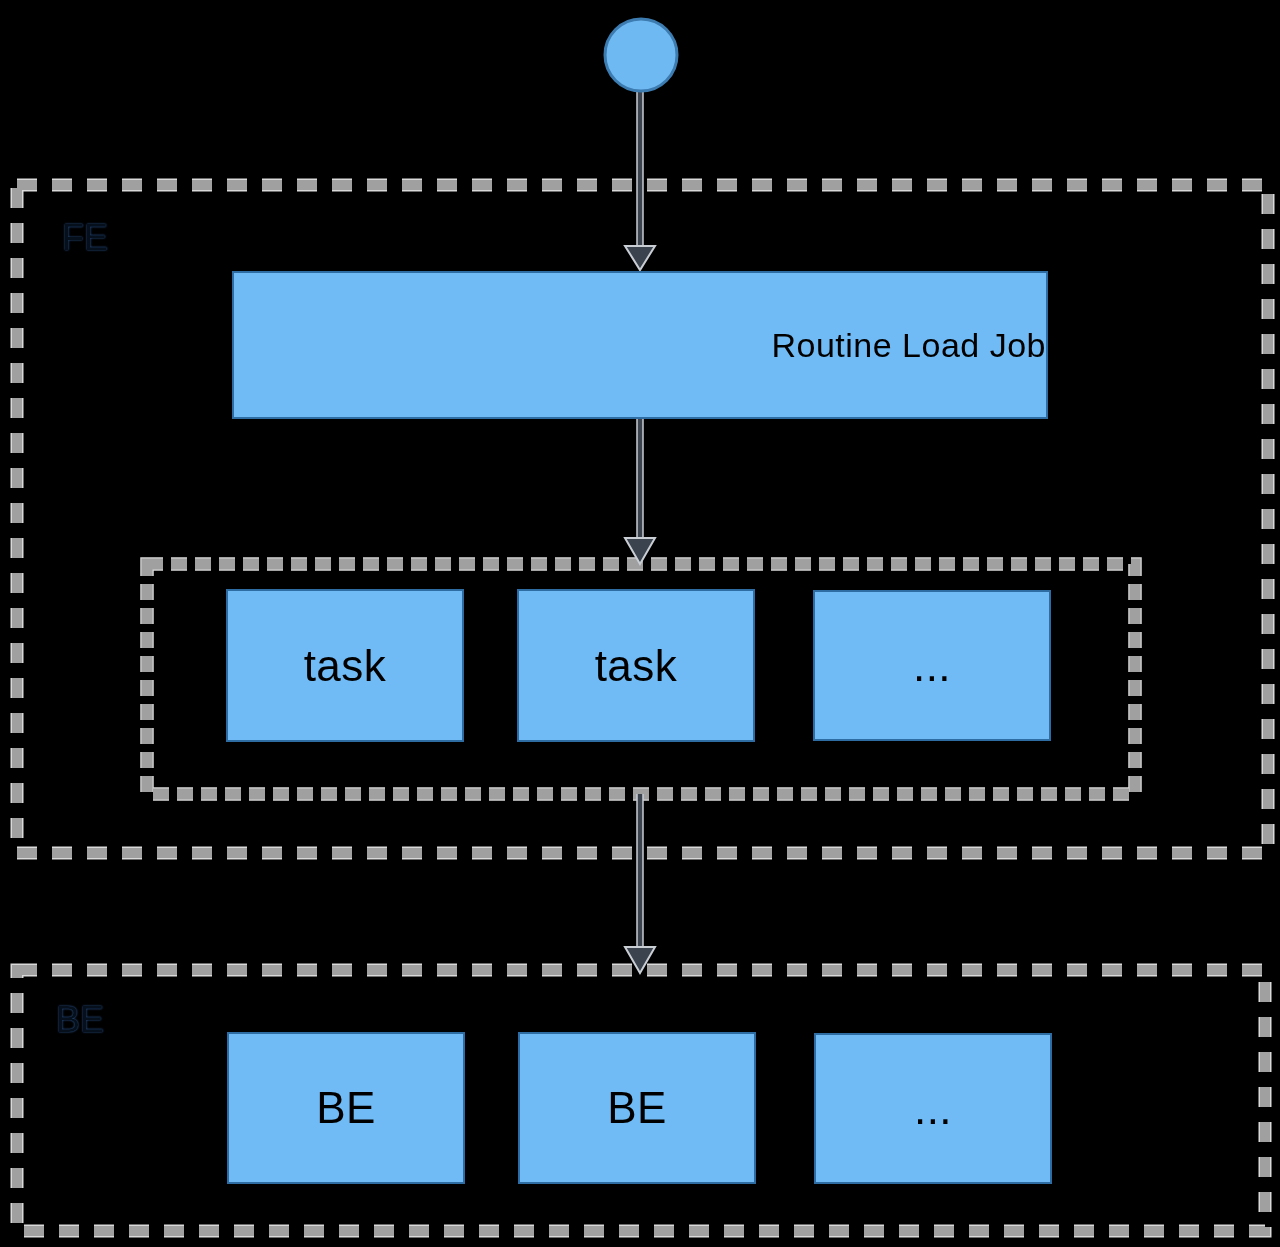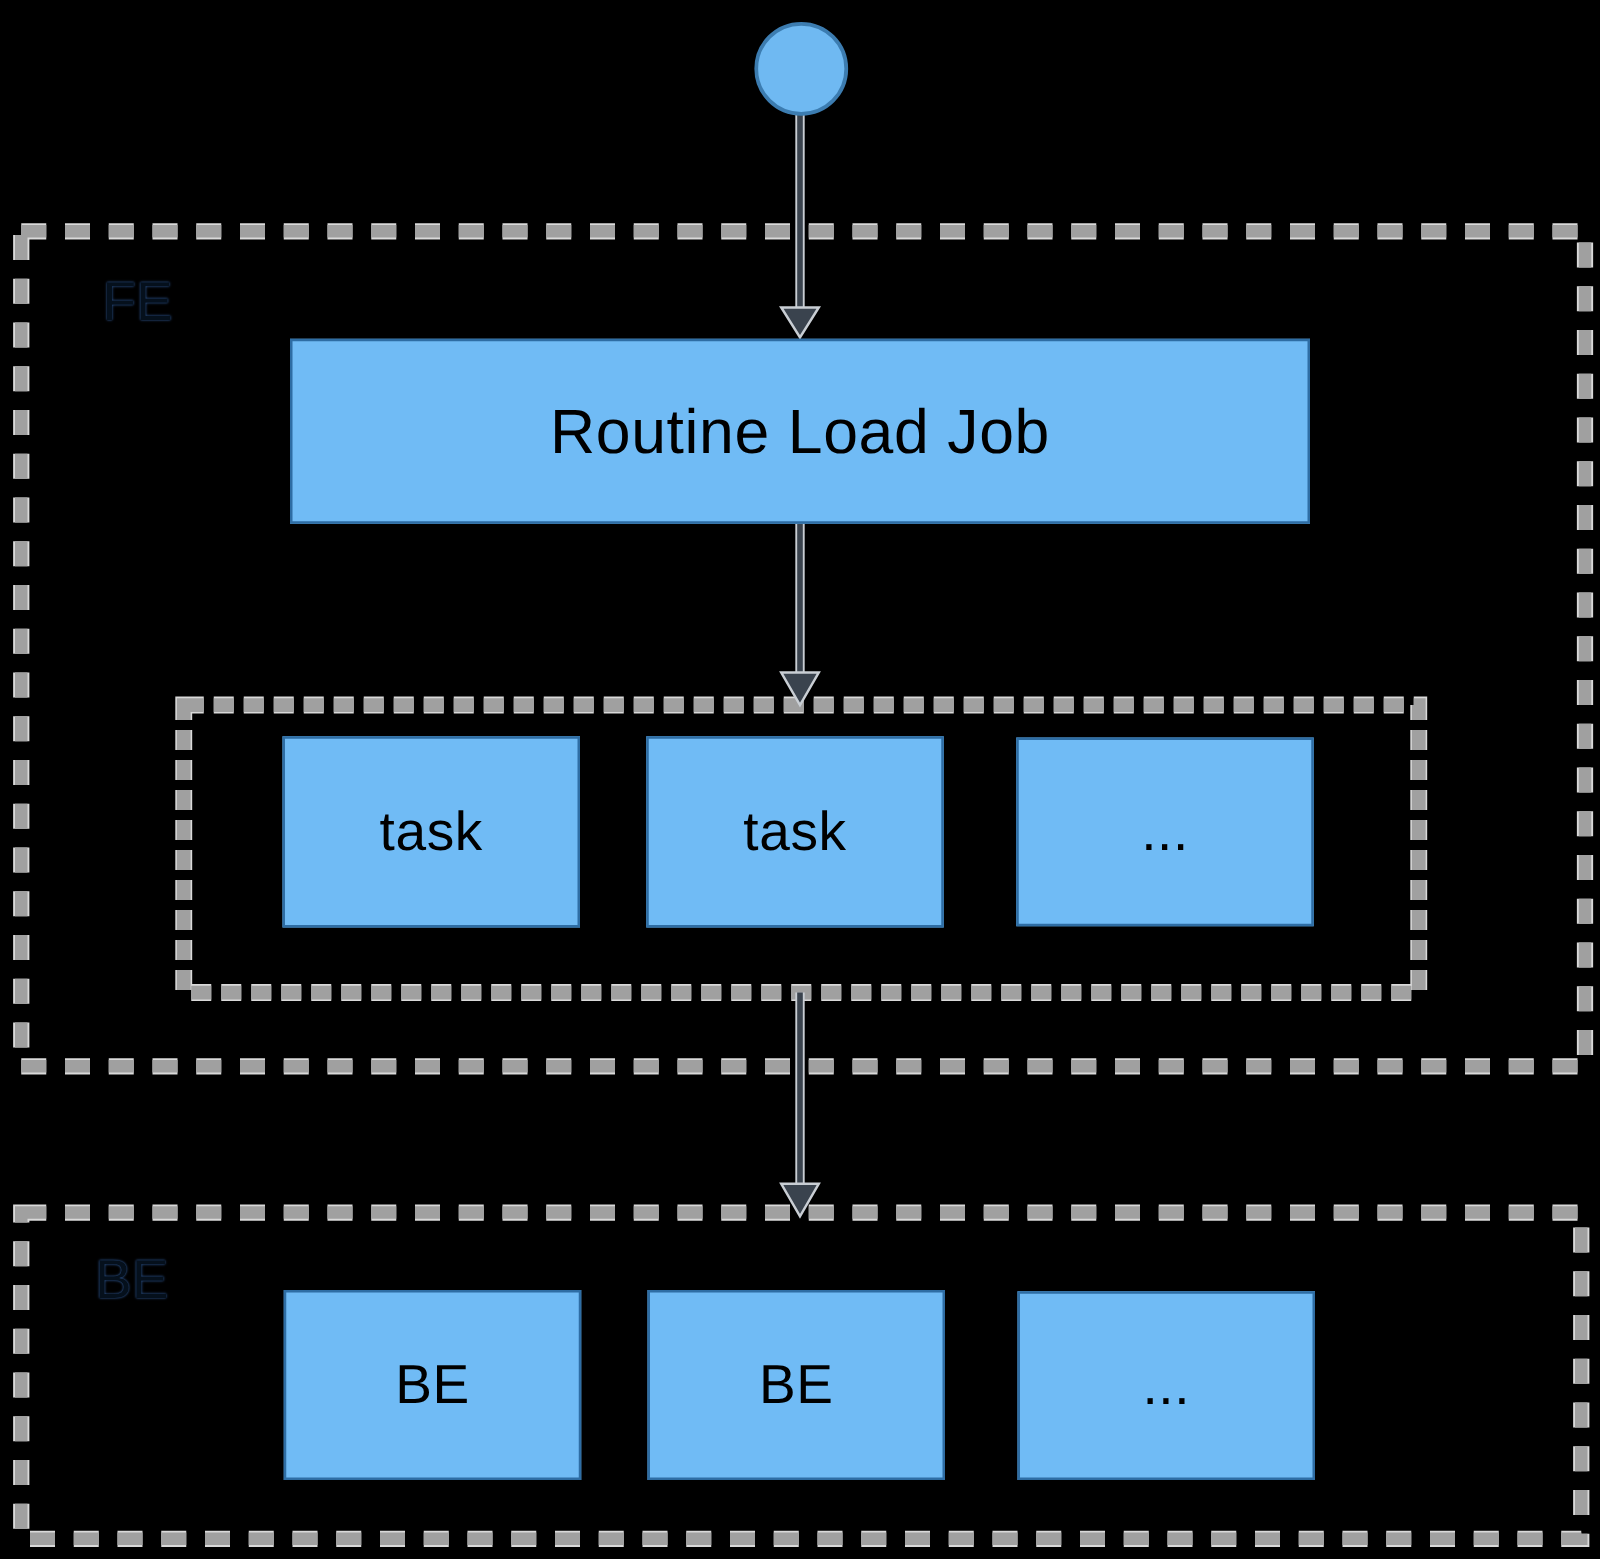--- a/index.html
+++ b/index.html
@@ -27,28 +27,27 @@
   .node{
     position:absolute;
     box-sizing:border-box;
     background:var(--node-fill);
     border:2px solid var(--node-border);
     display:flex;align-items:center;justify-content:center;
     color:var(--node-text);
     font-size:44px;
     letter-spacing:0.5px;
   }
-  .node.job{font-size:50px;}
+  .node.job{font-size:34px;justify-content:flex-end;}
   .clabel{
     position:absolute;
-    font-size:44px;
+    font-size:36px;
     color:var(--label-text);
     text-shadow:0 0 2px rgba(70,130,220,0.85);
     line-height:1;
-    margin-left:20px;
   }
 </style>
 </head>
 <body>
 
 <div class="stage">
 
   <svg class="layer" width="1280" height="1247" viewBox="0 0 1280 1247">
 
     <g>

